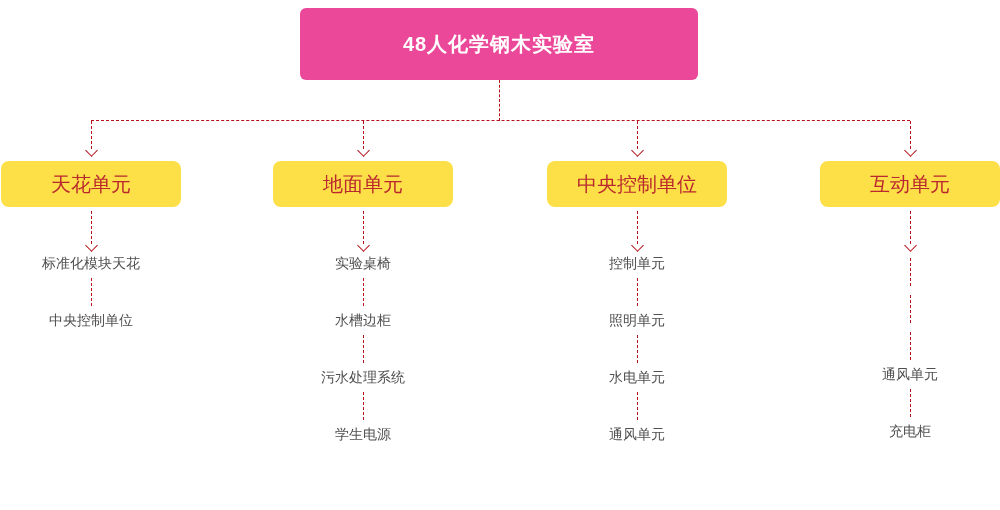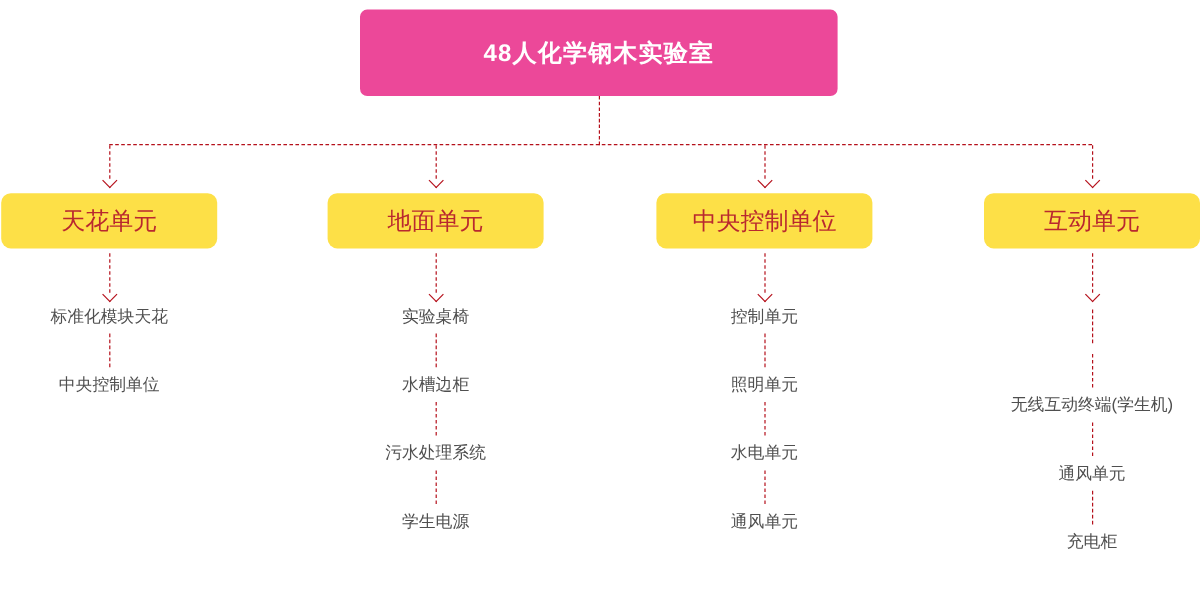--- a/index.html
+++ b/index.html
@@ -222,21 +222,20 @@
     <div class="connector arrow">
       <div class="line"></div>
       <div class="chev"></div>
     </div>
     <div class="connector plain">
       <div class="line"></div>
     </div>
     <div class="connector plain">
       <div class="line"></div>
     </div>
-    <div class="item">无线互动终端(学生机)</div>
     <div class="connector plain">
       <div class="line"></div>
     </div>
     <div class="item">通风单元</div>
     <div class="connector plain">
       <div class="line"></div>
     </div>
     <div class="item">充电柜</div>
   </div>
 

